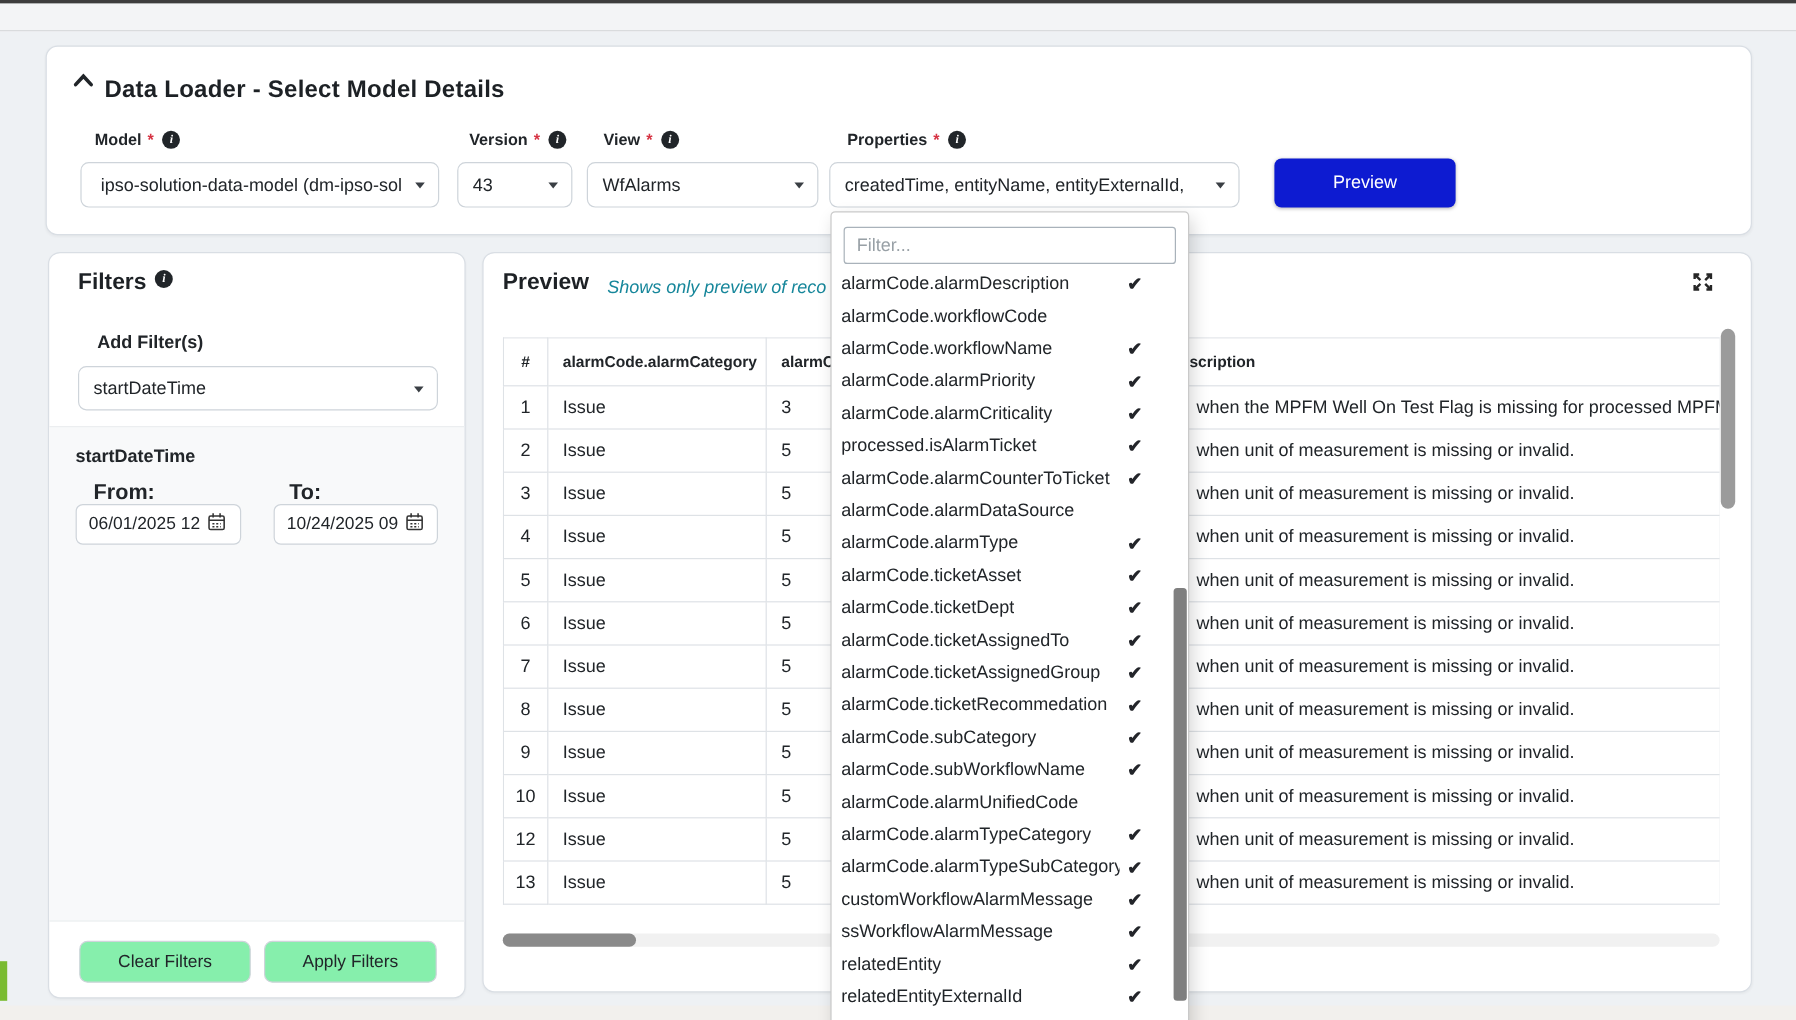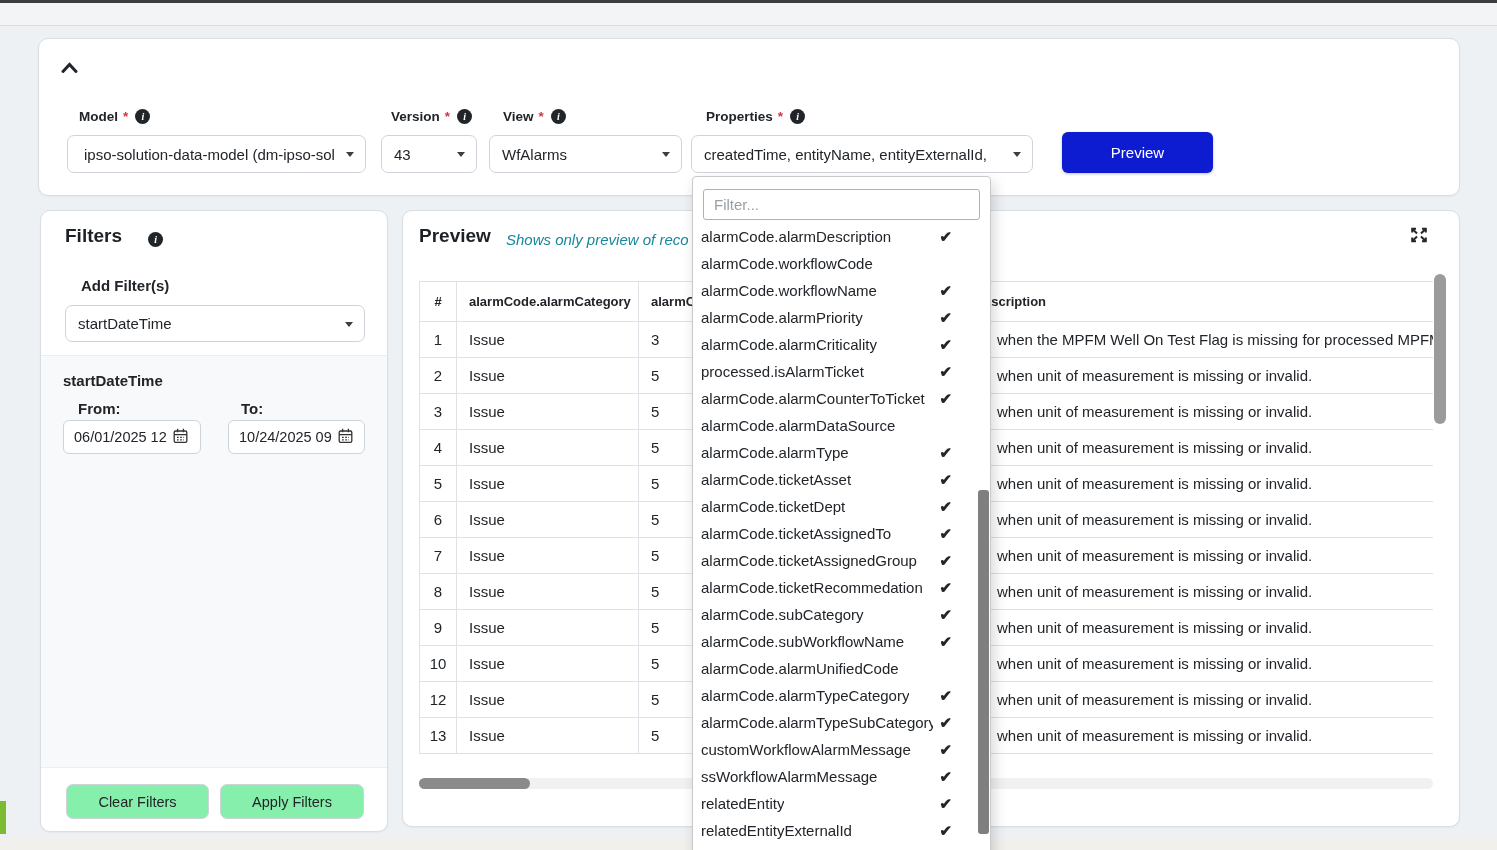--- a/index.html
+++ b/index.html
@@ -25,26 +25,26 @@
   .info-icon { display:inline-block; width:15px; height:15px; margin-left:3px; border-radius:50%; background:#212529; color:#fff; font-size:10px; font-weight:bold; font-style:italic; font-family:"Liberation Serif", serif; text-align:center; line-height:15px; cursor:pointer; }
 
   .select { position:absolute; height:38px; background:#fff; border:1px solid #ced4da; border-radius:7px; display:flex; align-items:center; padding:0 26px 0 12px; font-size:15px; color:#212529; cursor:pointer; }
   .sel-text { white-space:nowrap; overflow:hidden; }
   .caret { position:absolute; right:11px; top:50%; margin-top:-2px; width:0; height:0; border-left:4.5px solid transparent; border-right:4.5px solid transparent; border-top:5px solid #3a3f44; }
 
   .btn-primary { position:absolute; background:#0d1bd1; color:#fff; border:none; border-radius:6px; font-size:15px; font-family:inherit; display:flex; align-items:center; justify-content:center; cursor:pointer; box-shadow:0 1px 3px rgba(0,0,0,.25); }
   .btn-outline { position:absolute; background:#86efac; border:1px solid #ced4da; border-radius:7px; font-size:14.5px; font-family:inherit; color:#212529; display:flex; align-items:center; justify-content:center; cursor:pointer; }
 
   .panel-title { font-size:19px; font-weight:bold; color:#1d2125; }
-  #filters-title { position:absolute; left:24px; top:14px; display:flex; align-items:flex-end; gap:23px; }
+  #filters-title { position:absolute; left:24px; top:14px; display:flex; align-items:flex-start; gap:4px; }
   #add-filters-label { position:absolute; left:40px; top:66px; font-size:15px; font-weight:bold; color:#212529; }
 
   .gray-section { position:absolute; left:0; right:0; top:144px; height:413px; background:#f8f9fa; border-top:1px solid #eceef0; border-bottom:1px solid #eceef0; }
   .gs-title { position:absolute; left:22px; top:16px; font-size:15px; font-weight:bold; color:#212529; }
-  .date-label { position:absolute; font-size:15px; font-weight:bold; color:#212529; }
+  .date-label { position:absolute; font-size:18px; font-weight:bold; color:#212529; }
   .date-input { position:absolute; height:34px; background:#fff; border:1px solid #ced4da; border-radius:6px; display:flex; align-items:center; gap:6px; padding:0 8px 0 10px; font-size:14.5px; color:#212529; cursor:pointer; white-space:nowrap; overflow:hidden; }
 
   #preview-title { position:absolute; left:16px; top:14px; }
   .preview-note { position:absolute; left:103px; top:20px; font-style:italic; color:#17879b; font-size:15px; white-space:nowrap; }
   .expand-icon { position:absolute; left:1004px; top:14px; cursor:pointer; }
 
   .table-wrap { position:absolute; left:16px; top:70px; width:1014px; height:499px; overflow:hidden; }
   table.preview { border-collapse:collapse; table-layout:fixed; width:1014px; background:#fff; }
   table.preview th, table.preview td { border:1px solid #dee2e6; overflow:hidden; white-space:nowrap; }
   table.preview th { height:40px; font-size:13px; font-weight:bold; color:#212529; text-align:left; padding:0 12px; }
@@ -75,20 +75,21 @@
 <div class="page">
   <div class="topline"></div>
   <div class="topstrip"></div>
 
   <section class="card" id="main-card">
     <span class="chevron-up">
       <svg width="17" height="12" viewBox="0 0 17 12">
           <path d="M2 9.5 L8.5 2.5 L15 9.5" stroke="#212529" stroke-width="3" fill="none" stroke-linecap="round"></path>
         </svg>
     </span>
+    <h1 class="section-title">Data Loader - Select Model Details</h1>
 
     <div class="fld-label" style="left:40px; top:70px;">
       <span>Model</span>
         <span class="req">*</span>
         <span class="info-icon">i</span>
     </div>
     <div class="select" style="left:28px; top:96px; width:299px;padding-left:16px;">
       <span class="sel-text">ipso-solution-data-model (dm-ipso-sol</span>
       <span class="caret"></span>
     </div>

